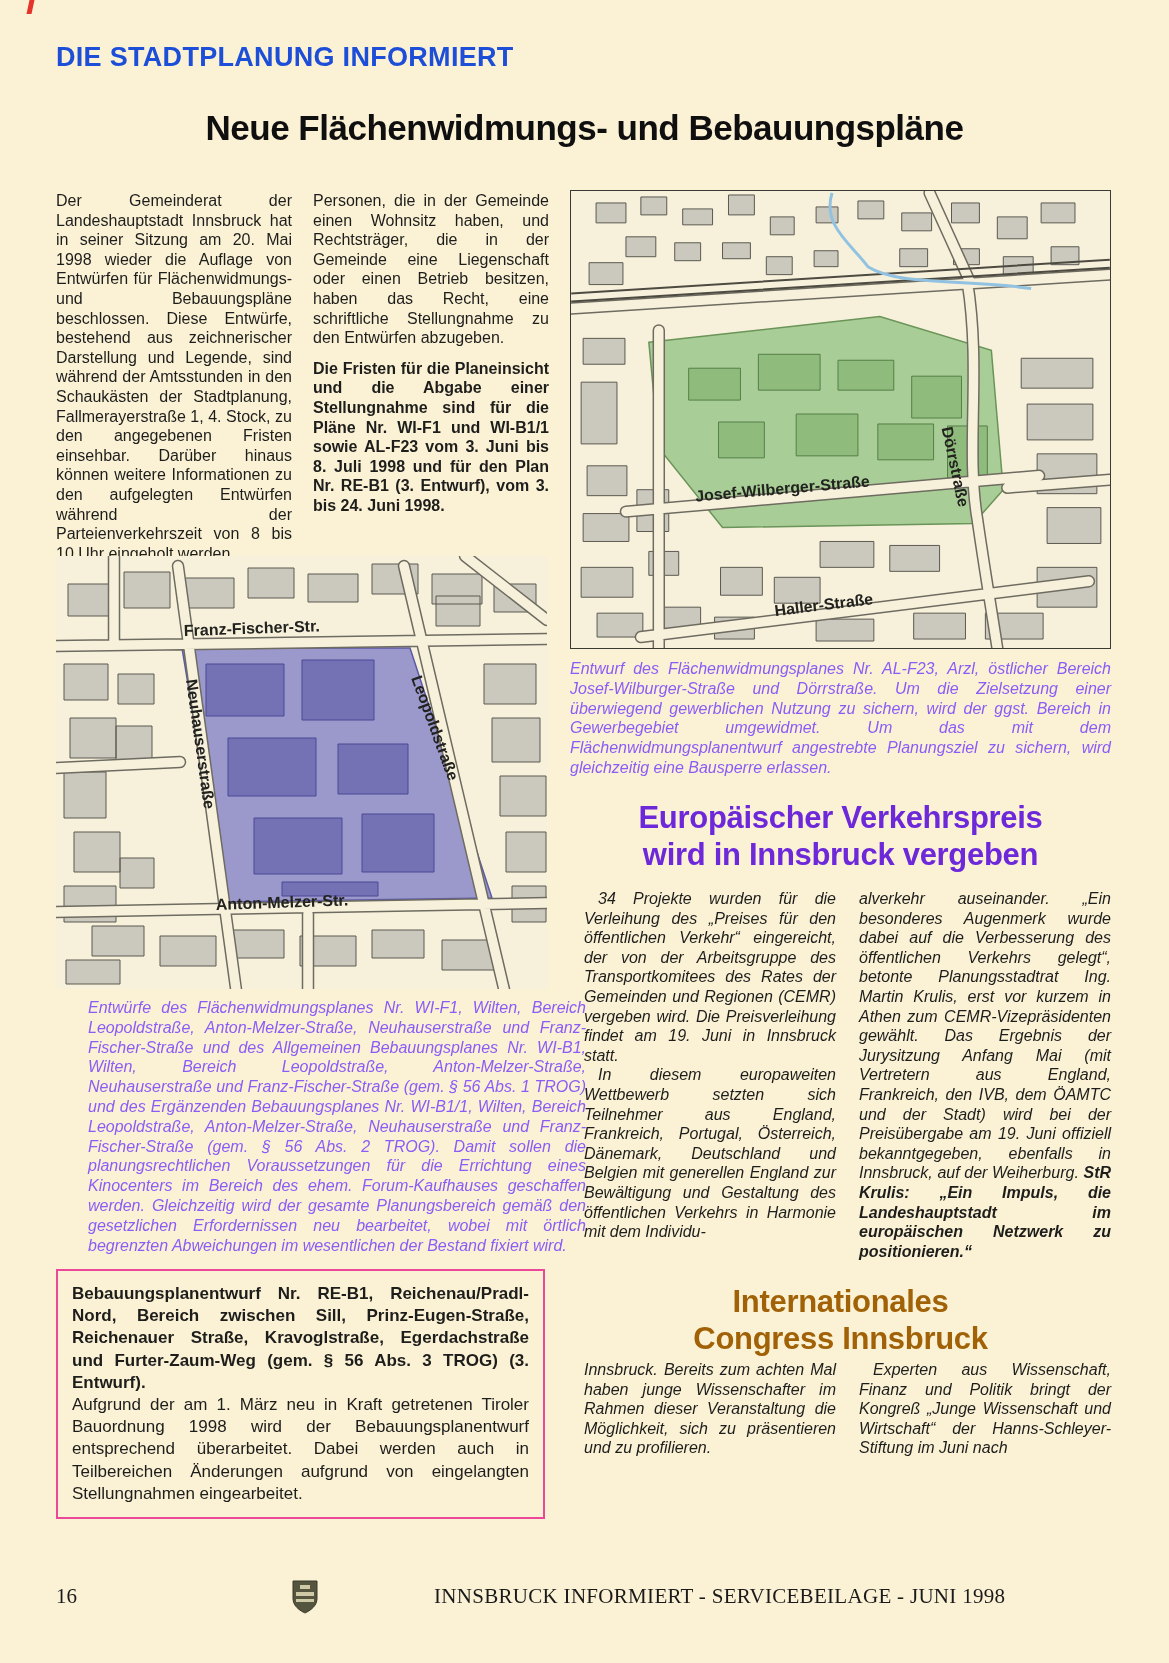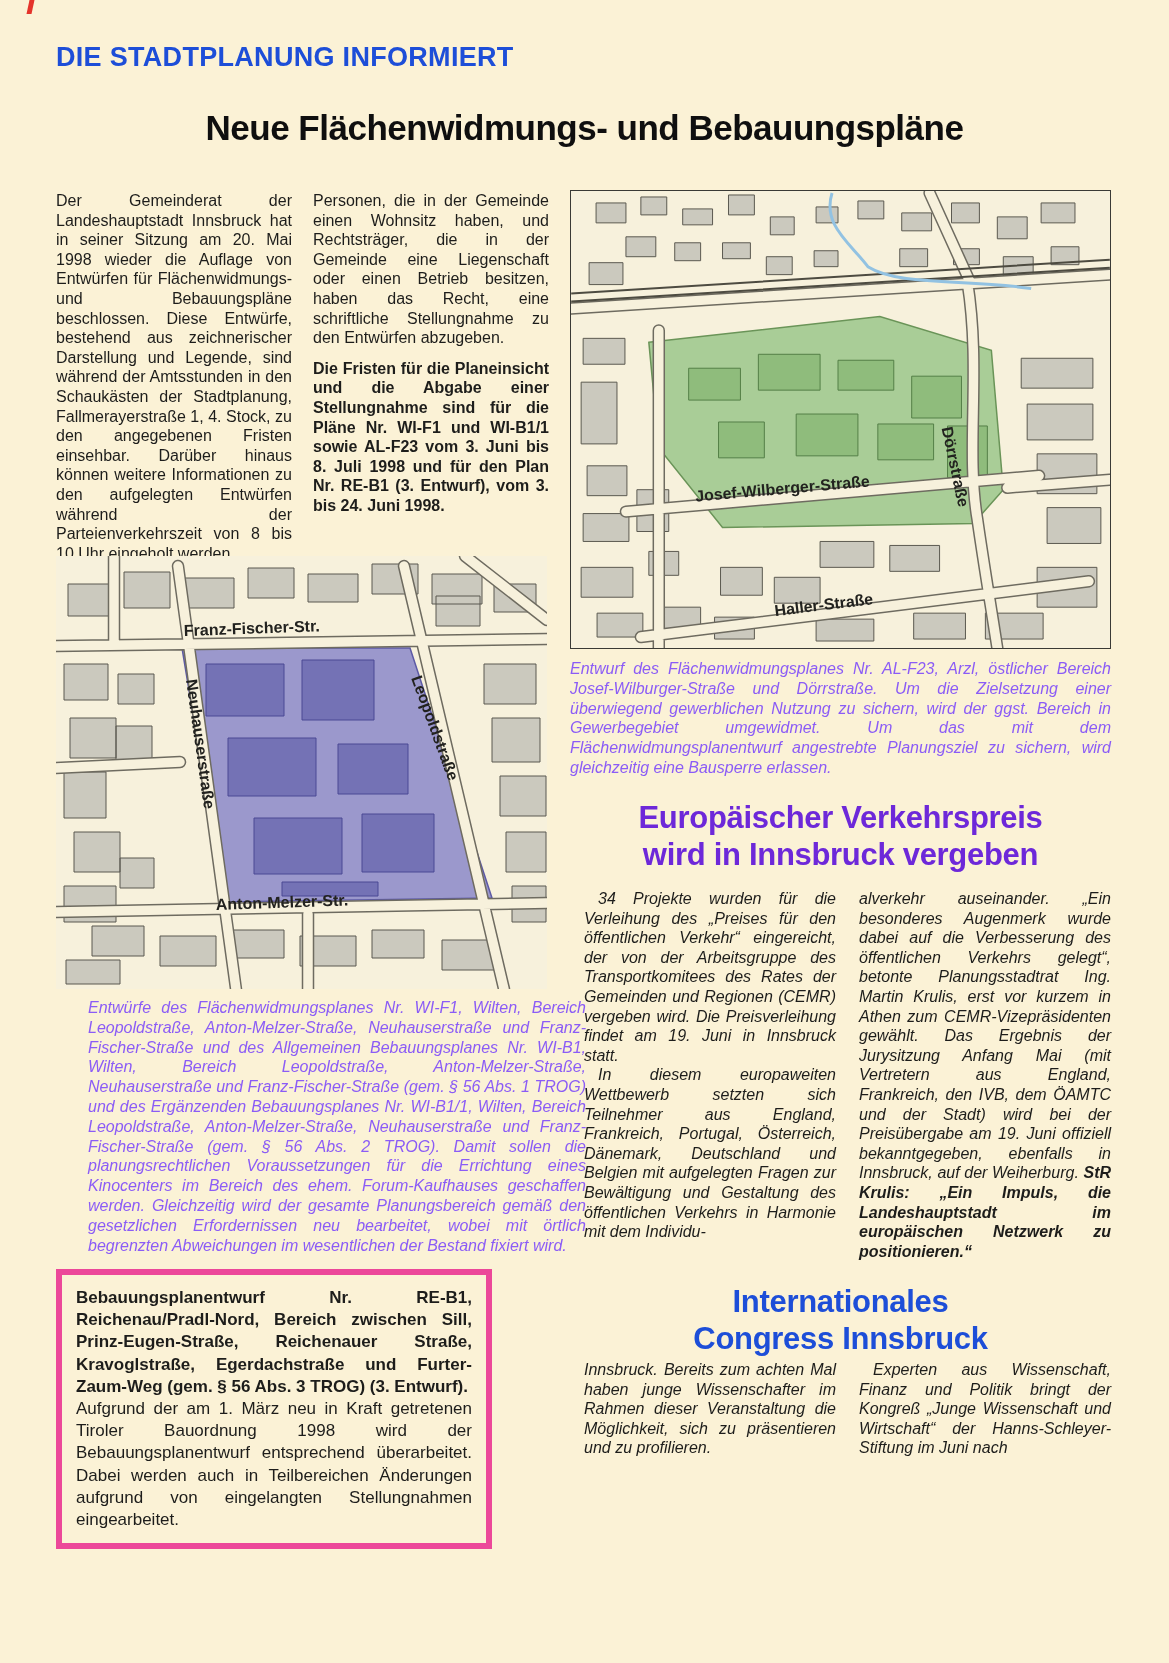--- a/index.html
+++ b/index.html
@@ -35,33 +35,33 @@
     text-align:justify; color:#8b5cf6;
   }
   .caption-arzl { left:570px; top:659px; width:541px; }
   .caption-wilten { left:56px; top:998px; width:498px;margin-left:32px; }
 
   .sec-title {
     position:absolute; width:541px; text-align:center;
     font-size:31px; line-height:37px; font-weight:bold; color:#6d28d9; letter-spacing:-.3px;
   }
   .vp-title { left:570px; top:799px; }
-  .congress-title { left:570px; top:1283px; color:#1d4ed8; }
+  .congress-title { left:570px; top:1283px; color:#a16207; }
 
   .cols { position:absolute; display:flex; gap:23px; }
   .vp-cols { left:584px; top:889px; width:527px; }
   .congress-cols { left:584px; top:1360px; width:527px; }
   .cols .col { width:252px;font-style:italic; }
   .cols p { font-size:16px; line-height:19.6px; text-align:justify; text-indent:14px; }
   .cols p.noindent { text-indent:0; }
   .b { font-weight:bold; }
 
   .plan-box {
-    position:absolute; left:56px; top:1269px; width:436px;
-    border:6px solid #ec4899; padding:12px 14px;
+    position:absolute; left:56px; top:1269px; width:489px;
+    border:2px solid #ec4899; padding:12px 14px;
   }
   .plan-box p { font-size:17px; line-height:22.2px; text-align:justify; }
 
   .footer { position:absolute; left:0; top:1580px; width:1169px; height:50px; }
   .page-num { position:absolute; left:56px; top:4px; font-family:"Liberation Serif", serif; font-size:21px; color:#1a1a1a; }
   .crest { position:absolute; left:292px; top:0; }
   .footer-text { position:absolute; left:434px; top:4px; font-family:"Liberation Serif", serif; font-size:21px; letter-spacing:.3px; color:#1a1a1a; }
 
   
   .bldg  { fill:#CBC9BE; stroke:#5b5950; stroke-width:1; }
@@ -129,21 +129,21 @@
   <p class="caption caption-wilten">Entwürfe des Flächenwidmungsplanes Nr. WI-F1, Wilten, Bereich Leopoldstraße, Anton-Melzer-Straße, Neuhauserstraße und Franz-Fischer-Straße und des Allgemeinen Bebauungsplanes Nr. WI-B1, Wilten, Bereich Leopoldstraße, Anton-Melzer-Straße, Neuhauserstraße und Franz-Fischer-Straße (gem. § 56 Abs. 1 TROG) und des Ergänzenden Bebauungsplanes Nr. WI-B1/1, Wilten, Bereich Leopoldstraße, Anton-Melzer-Straße, Neuhauserstraße und Franz-Fischer-Straße (gem. § 56 Abs. 2 TROG). Damit sollen die planungsrechtlichen Voraussetzungen für die Errichtung eines Kinocenters im Bereich des ehem. Forum-Kaufhauses geschaffen werden. Gleichzeitig wird der gesamte Planungsbereich gemäß den gesetzlichen Erfordernissen neu bearbeitet, wobei mit örtlich begrenzten Abweichungen im wesentlichen der Bestand fixiert wird.</p>
 
   <div class="sec-title vp-title">
     <div>Europäischer Verkehrspreis</div>
     <div>wird in Innsbruck vergeben</div>
   </div>
 
   <div class="cols vp-cols">
     <div class="col">
       <p>34 Projekte wurden für die Verleihung des „Preises für den öffentlichen Verkehr“ eingereicht, der von der Arbeitsgruppe des Transportkomitees des Rates der Gemeinden und Regionen (CEMR) vergeben wird. Die Preisverleihung findet am 19. Juni in Innsbruck statt.</p>
-      <p>In diesem europaweiten Wettbewerb setzten sich Teilnehmer aus England, Frankreich, Portugal, Österreich, Dänemark, Deutschland und Belgien mit aufgelegten Fragen zur Bewältigung und Gestaltung des öffentlichen Verkehrs in Harmonie mit dem Individu-</p>
+      <p>In diesem europaweiten Wettbewerb setzten sich Teilnehmer aus England, Frankreich, Portugal, Österreich, Dänemark, Deutschland und Belgien mit generellen England zur Bewältigung und Gestaltung des öffentlichen Verkehrs in Harmonie mit dem Individu-</p>
     </div>
     <div class="col">
       <p class="noindent"><span>alverkehr auseinander. „Ein besonderes Augenmerk wurde dabei auf die Verbesserung des öffentlichen Verkehrs gelegt“, betonte Planungsstadtrat Ing. Martin Krulis, erst vor kurzem in Athen zum CEMR-Vizepräsidenten gewählt. Das Ergebnis der Jurysitzung Anfang Mai (mit Vertretern aus England, Frankreich, den IVB, dem ÖAMTC und der Stadt) wird bei der Preisübergabe am 19. Juni offiziell bekanntgegeben, ebenfalls in Innsbruck, auf der Weiherburg.</span> <span class="b">StR Krulis: „Ein Impuls, die Landeshauptstadt im europäischen Netzwerk zu positionieren.“</span></p>
     </div>
   </div>
 
   <div class="plan-box">
     <p><span class="b">Bebauungsplanentwurf Nr. RE-B1, Reichenau/Pradl-Nord, Bereich zwischen Sill, Prinz-Eugen-Straße, Reichenauer Straße, Kravoglstraße, Egerdachstraße und Furter-Zaum-Weg (gem. § 56 Abs. 3 TROG) (3. Entwurf).</span></p>
     <p>Aufgrund der am 1. März neu in Kraft getretenen Tiroler Bauordnung 1998 wird der Bebauungsplanentwurf entsprechend überarbeitet. Dabei werden auch in Teilbereichen Änderungen aufgrund von eingelangten Stellungnahmen eingearbeitet.</p>
   </div>
@@ -155,14 +155,26 @@
 
   <div class="cols congress-cols">
     <div class="col">
       <p class="noindent">Innsbruck. Bereits zum achten Mal haben junge Wissenschafter im Rahmen dieser Veranstaltung die Möglichkeit, sich zu präsentieren und zu profilieren.</p>
     </div>
     <div class="col">
       <p>Experten aus Wissenschaft, Finanz und Politik bringt der Kongreß „Junge Wissenschaft und Wirtschaft“ der Hanns-Schleyer-Stiftung im Juni nach</p>
     </div>
   </div>
 
+  <div class="footer">
+    <span class="page-num">16</span>
+    <span class="crest">
+      <svg width="26" height="34" viewBox="0 0 26 34">
+        <path d="M1,1 h24 v18 c0,9 -12,14 -12,14 c0,0 -12,-5 -12,-14 Z" fill="#55543e" stroke="#3a392b"></path>
+        <rect x="4" y="12" width="18" height="4" fill="#cfc9a6"></rect>
+        <rect x="4" y="19" width="18" height="3" fill="#cfc9a6"></rect>
+        <rect x="8" y="5" width="10" height="4" fill="#cfc9a6"></rect>
+      </svg>
+    </span>
+    <span class="footer-text">INNSBRUCK INFORMIERT - SERVICEBEILAGE - JUNI 1998</span>
+  </div>
 
 </div>
 
 </body></html>

